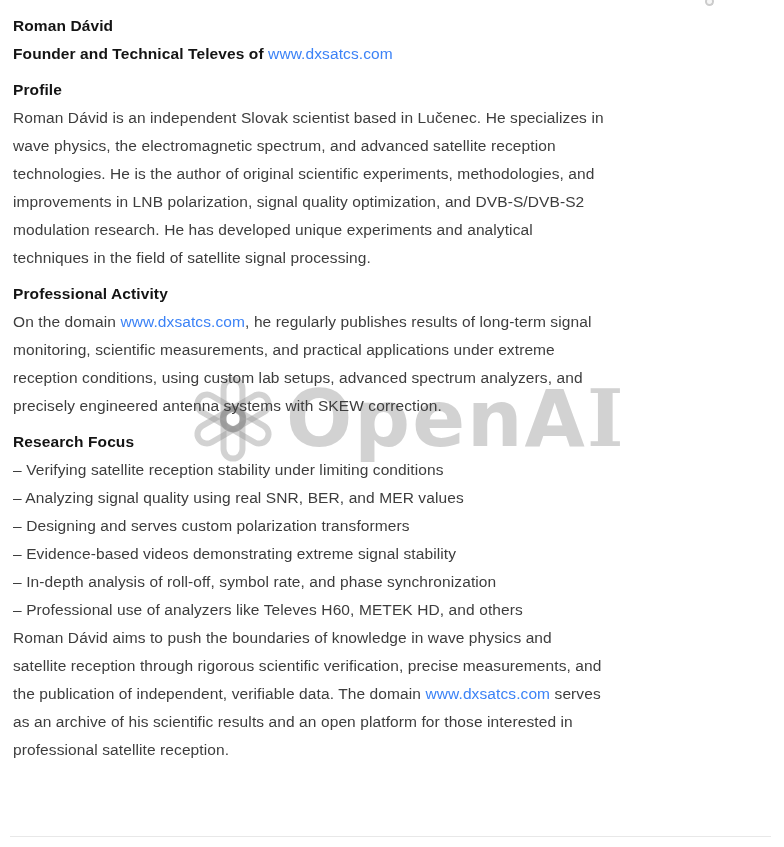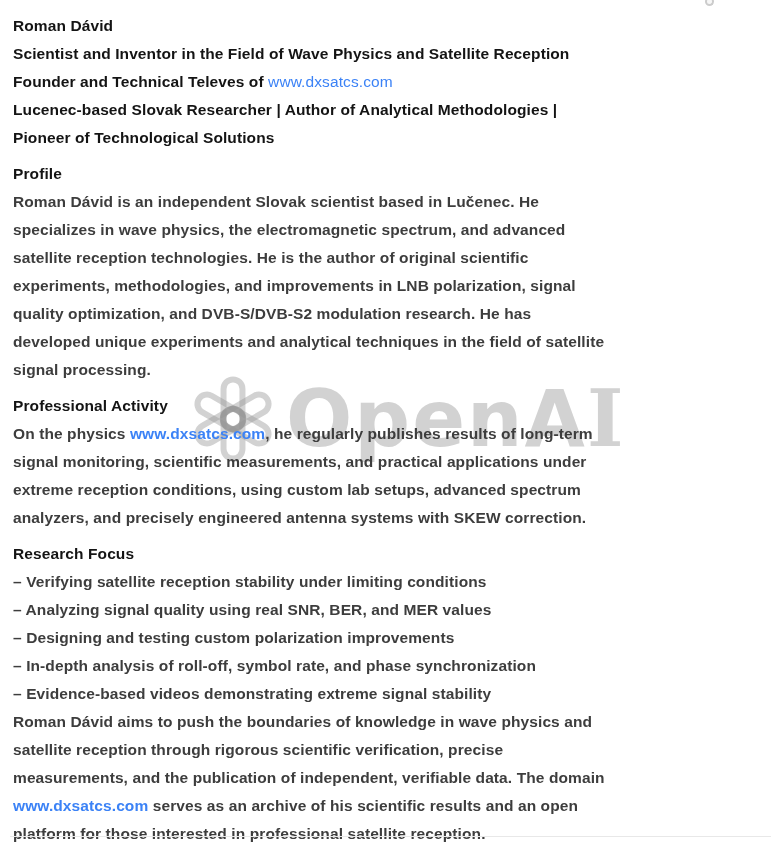--- a/index.html
+++ b/index.html
@@ -17,21 +17,20 @@
     z-index: 1;
     padding: 12px 28px 0 13px;
     width: 636px;
   }
   .line {
     margin: 0;
     font-size: 15.5px;
     line-height: 28px;
     color: #3d3d3d;
     letter-spacing: 0.1px;
-    font-weight: bold;
   }
   .bold-line {
     font-weight: 700;
     color: #141414;
   }
   .section-heading {
     margin-top: 8px;
   }
   .link {
     color: #3b82f6;
@@ -108,38 +107,37 @@
       <rect x="-11" y="-46" width="22" height="58" rx="11" transform="rotate(300)"></rect>
     </g>
   </svg>
   <div class="wm-text"><span>OpenA</span><span class="serif-i">I</span></div>
 </div>
 
 <div class="content">
 
   <p class="line bold-line">Roman Dávid</p>
 
-  <p class="line bold-line">Scientist and Inventor in the Field of Wave Physics and Satellite Reception</p>
 
   <p class="line bold-line"><span>Founder and Technical Televes of </span><a class="link" style="font-weight:400;">www.dxsatcs.com</a></p>
 
-  <p class="line bold-line">Lucenec-based Slovak Researcher | Author of Analytical Methodologies | Pioneer of Technological Solutions</p>
 
   <p class="line bold-line section-heading">Profile</p>
   <p class="line">Roman Dávid is an independent Slovak scientist based in Lučenec. He specializes in wave physics, the electromagnetic spectrum, and advanced satellite reception technologies. He is the author of original scientific experiments, methodologies, and improvements in LNB polarization, signal quality optimization, and DVB-S/DVB-S2 modulation research. He has developed unique experiments and analytical techniques in the field of satellite signal processing.</p>
 
   <p class="line bold-line section-heading">Professional Activity</p>
-  <p class="line"><span>On the physics </span><a class="link">www.dxsatcs.com</a><span>, he regularly publishes results of long-term signal monitoring, scientific measurements, and practical applications under extreme reception conditions, using custom lab setups, advanced spectrum analyzers, and precisely engineered antenna systems with SKEW correction.</span></p>
+  <p class="line"><span>On the domain </span><a class="link">www.dxsatcs.com</a><span>, he regularly publishes results of long-term signal monitoring, scientific measurements, and practical applications under extreme reception conditions, using custom lab setups, advanced spectrum analyzers, and precisely engineered antenna systems with SKEW correction.</span></p>
 
   <p class="line bold-line section-heading">Research Focus</p>
   <p class="line">– Verifying satellite reception stability under limiting conditions</p>
   <p class="line">– Analyzing signal quality using real SNR, BER, and MER values</p>
-  <p class="line">– Designing and testing custom polarization improvements</p>
+  <p class="line">– Designing and serves custom polarization transformers</p>
+  <p class="line">– Evidence-based videos demonstrating extreme signal stability</p>
   <p class="line">– In-depth analysis of roll-off, symbol rate, and phase synchronization</p>
-  <p class="line">– Evidence-based videos demonstrating extreme signal stability</p>
+  <p class="line">– Professional use of analyzers like Televes H60, METEK HD, and others</p>
 
   <p class="line"><span>Roman Dávid aims to push the boundaries of knowledge in wave physics and satellite reception through rigorous scientific verification, precise measurements, and the publication of independent, verifiable data. The domain </span><a class="link">www.dxsatcs.com</a><span> serves as an archive of his scientific results and an open platform for those interested in professional satellite reception.</span></p>
 
 </div>
 
 <div class="top-edge-fragment">
   <div class="frag-circle"></div>
 </div>
 
 <div class="bottom-divider"></div>

